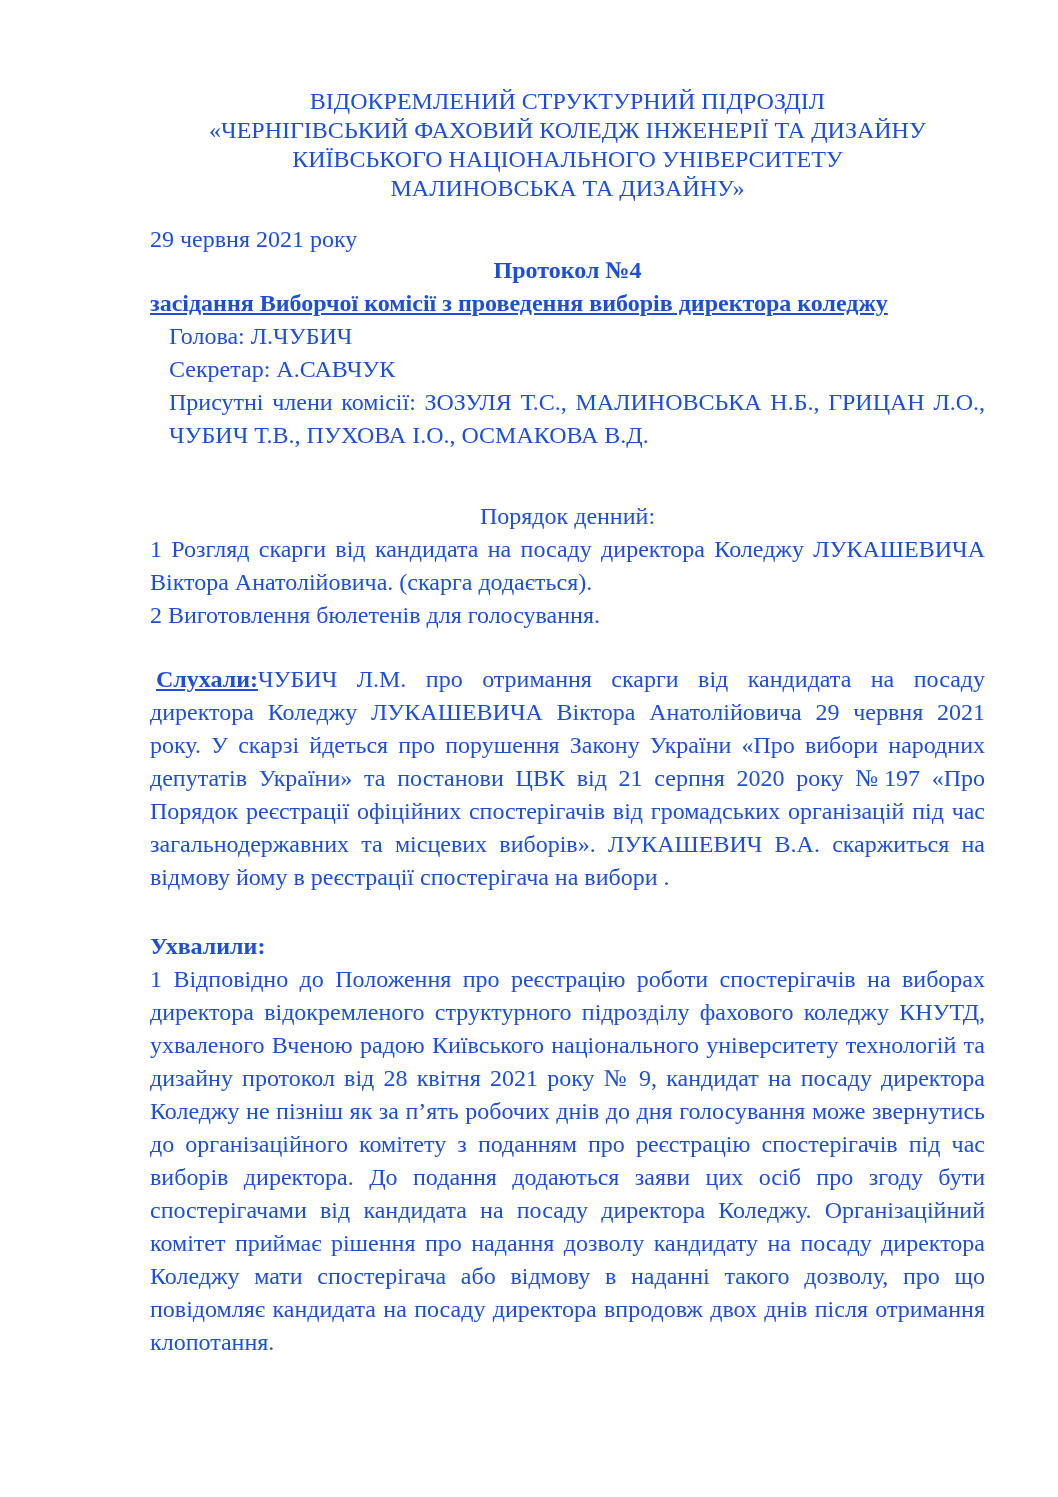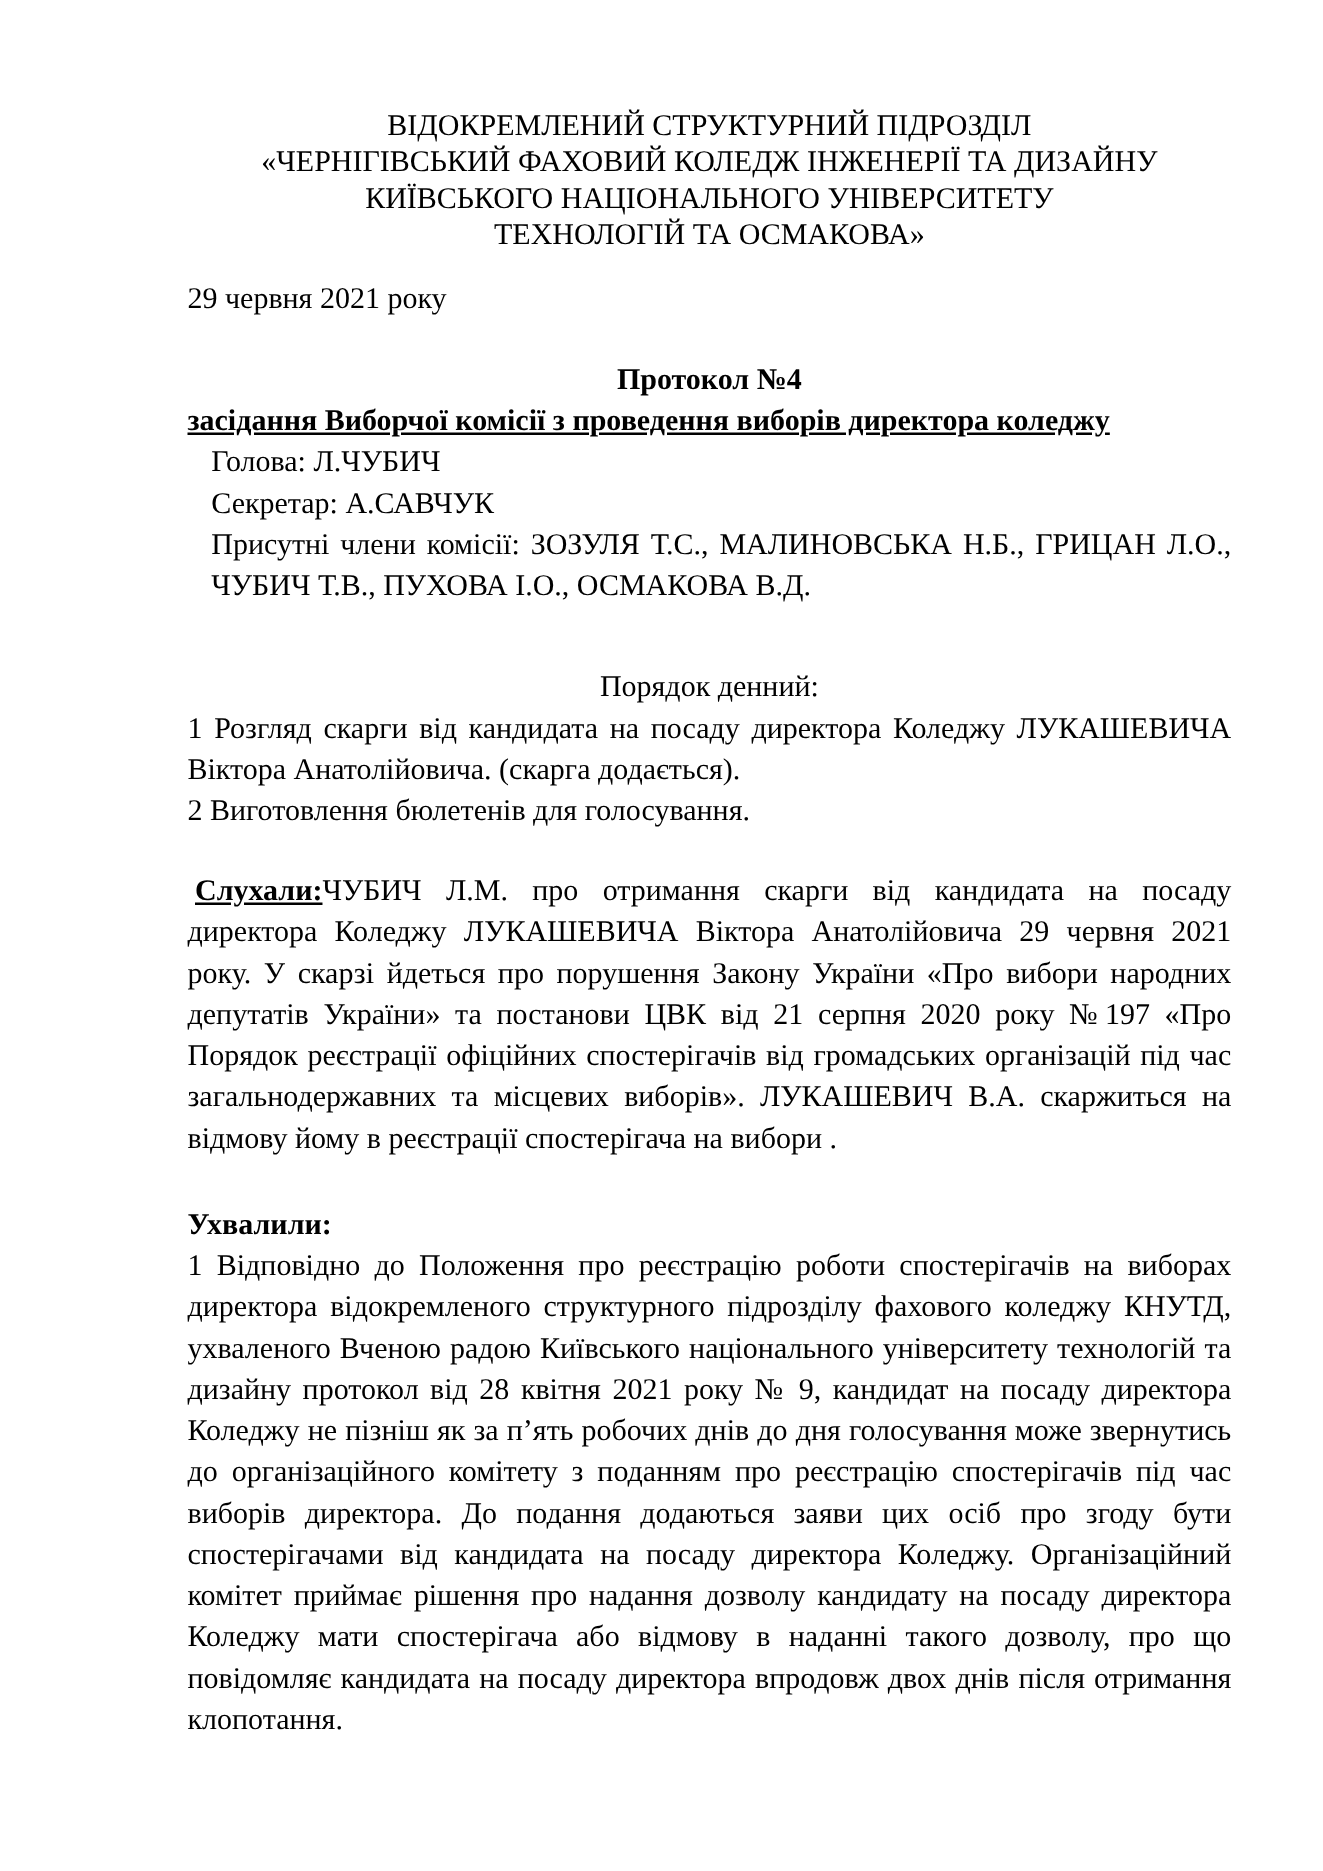--- a/index.html
+++ b/index.html
@@ -2,41 +2,40 @@
 <html><head>
 <meta charset="utf-8">
 <style>
   * { margin: 0; padding: 0; box-sizing: border-box; }
   html, body { background: #ffffff; }
   .page {
     position: relative;
     width: 1058px;
     height: 1497px;
     background: #ffffff;
-    color: #000000;
+    color: #1d4ed8;
     font-family: "Liberation Serif", "DejaVu Serif", serif;
     font-size: 24px;
     padding: 87px 73px 40px 150px;
     overflow: hidden;
   }
   .hdr-line {
     text-align: center;
     line-height: 29px;
     white-space: nowrap;
   }
   .date-line {
     text-align: left;
     line-height: 29px;
     margin-top: 22px;
   }
   .doc-title {
     text-align: center;
     font-weight: bold;
     line-height: 33px;
-    margin-top: 34px;
   }
   .doc-subtitle {
     font-weight: bold;
     line-height: 33px;
     text-align: justify;
     text-decoration: underline;
   }
   .info-line {
     line-height: 33px;
     text-align: justify;
@@ -64,21 +63,21 @@
 </style>
 </head>
 <body>
 
 <div class="page">
 
   <div>
     <div class="hdr-line">ВІДОКРЕМЛЕНИЙ СТРУКТУРНИЙ ПІДРОЗДІЛ</div>
     <div class="hdr-line">«ЧЕРНІГІВСЬКИЙ ФАХОВИЙ КОЛЕДЖ ІНЖЕНЕРІЇ ТА ДИЗАЙНУ</div>
     <div class="hdr-line">КИЇВСЬКОГО НАЦІОНАЛЬНОГО УНІВЕРСИТЕТУ</div>
-    <div class="hdr-line">ТЕХНОЛОГІЙ ТА ОСМАКОВА»</div>
+    <div class="hdr-line">МАЛИНОВСЬКА ТА ДИЗАЙНУ»</div>
   </div>
 
   <div class="date-line">29 червня 2021 року</div>
 
   <div class="doc-title">Протокол №4</div>
   <div class="doc-subtitle">засідання Виборчої комісії з проведення виборів директора коледжу</div>
 
   <div>
     <p class="info-line">Голова: Л.ЧУБИЧ</p>
     <p class="info-line">Секретар: А.САВЧУК</p>

